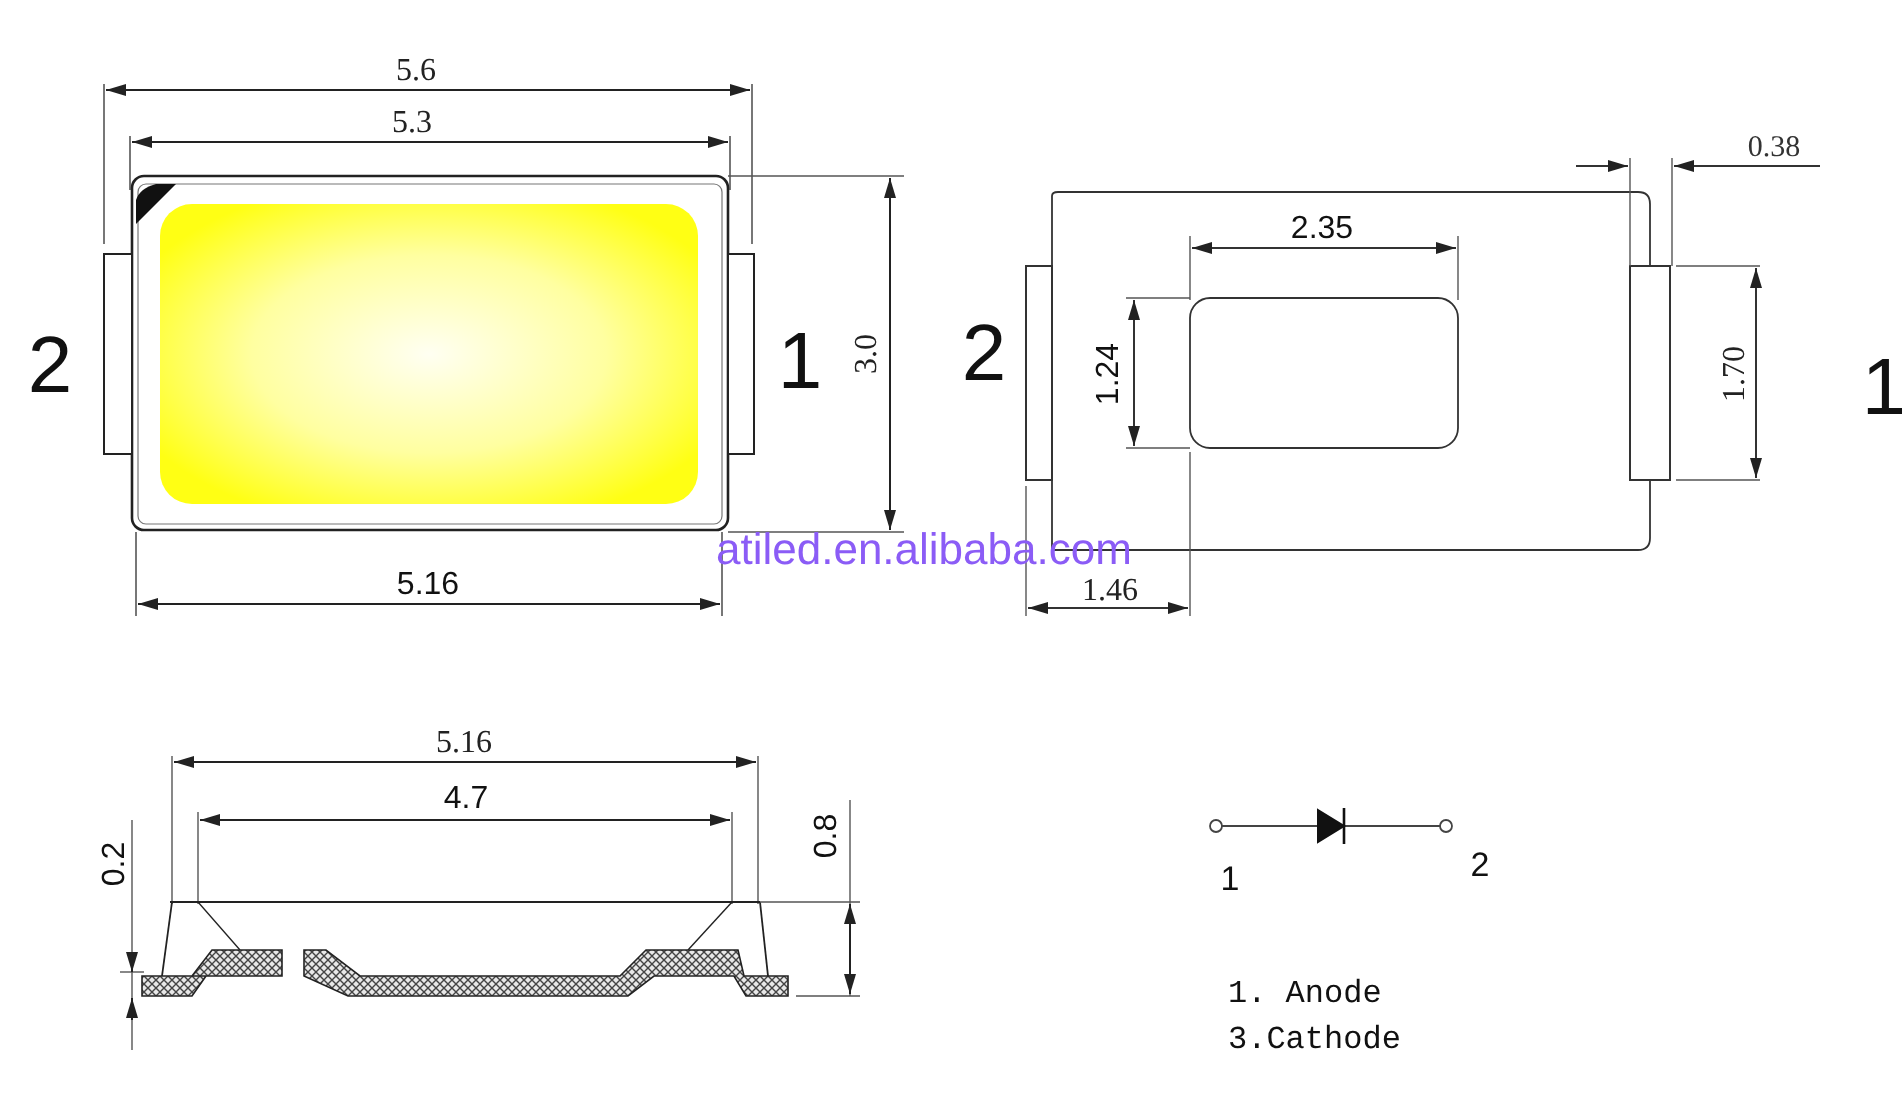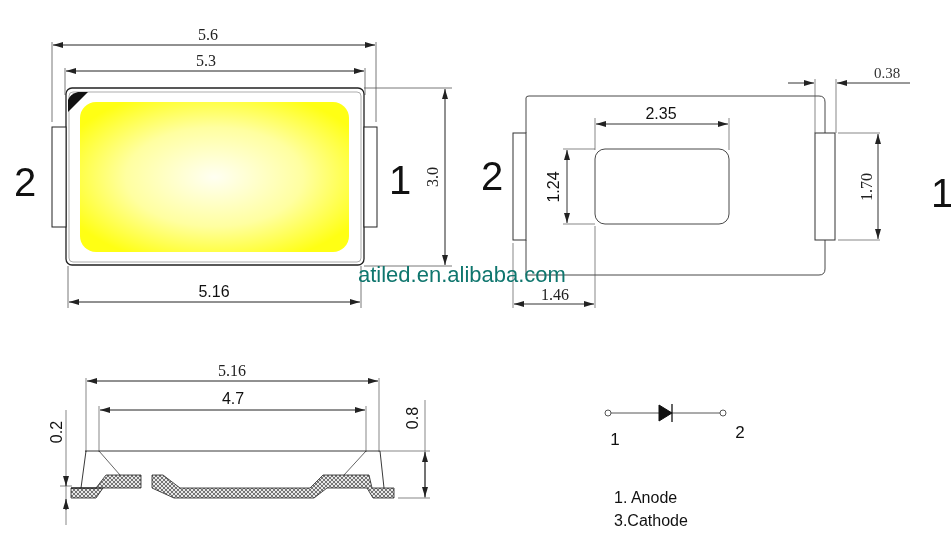--- a/index.html
+++ b/index.html
@@ -1,24 +1,24 @@
 <!DOCTYPE html>
 <html><head>
 <meta charset="utf-8">
 <style>
   html, body { margin:0; padding:0; background:#ffffff; }
   body { width:951px; height:551px; position:relative; overflow:hidden;
          font-family:"Liberation Sans", sans-serif; color:#111; }
   svg { position:absolute; left:0; top:0; }
   .serif { font-family:"Liberation Serif", serif; }
   .sans { font-family:"Liberation Sans", sans-serif; }
-  .wm { position:absolute; left:358px; top:262px; font-size:22px; color:#0f766e;
+  .wm { position:absolute; left:358px; top:262px; font-size:22px; color:#8b5cf6;
         font-family:"Liberation Sans", sans-serif; letter-spacing:0px; }
   .legend { position:absolute; left:614px; top:486px; font-size:16px; line-height:23px; color:#111; }
-  .legend div { white-space:nowrap; }
+  .legend div { white-space:nowrap;font-family:Liberation Mono, monospace; }
 </style>
 </head>
 <body>
 
 <svg width="951" height="551" viewBox="0 0 951 551" xmlns="http://www.w3.org/2000/svg">
   <defs>
     <marker id="arr" viewBox="0 0 10 6" refX="10" refY="3" markerWidth="10" markerHeight="6" orient="auto-start-reverse">
       <path d="M0,0 L10,3 L0,6 z" fill="#222"></path>
     </marker>
     <radialGradient id="glow" cx="50%" cy="50%" r="60%">

